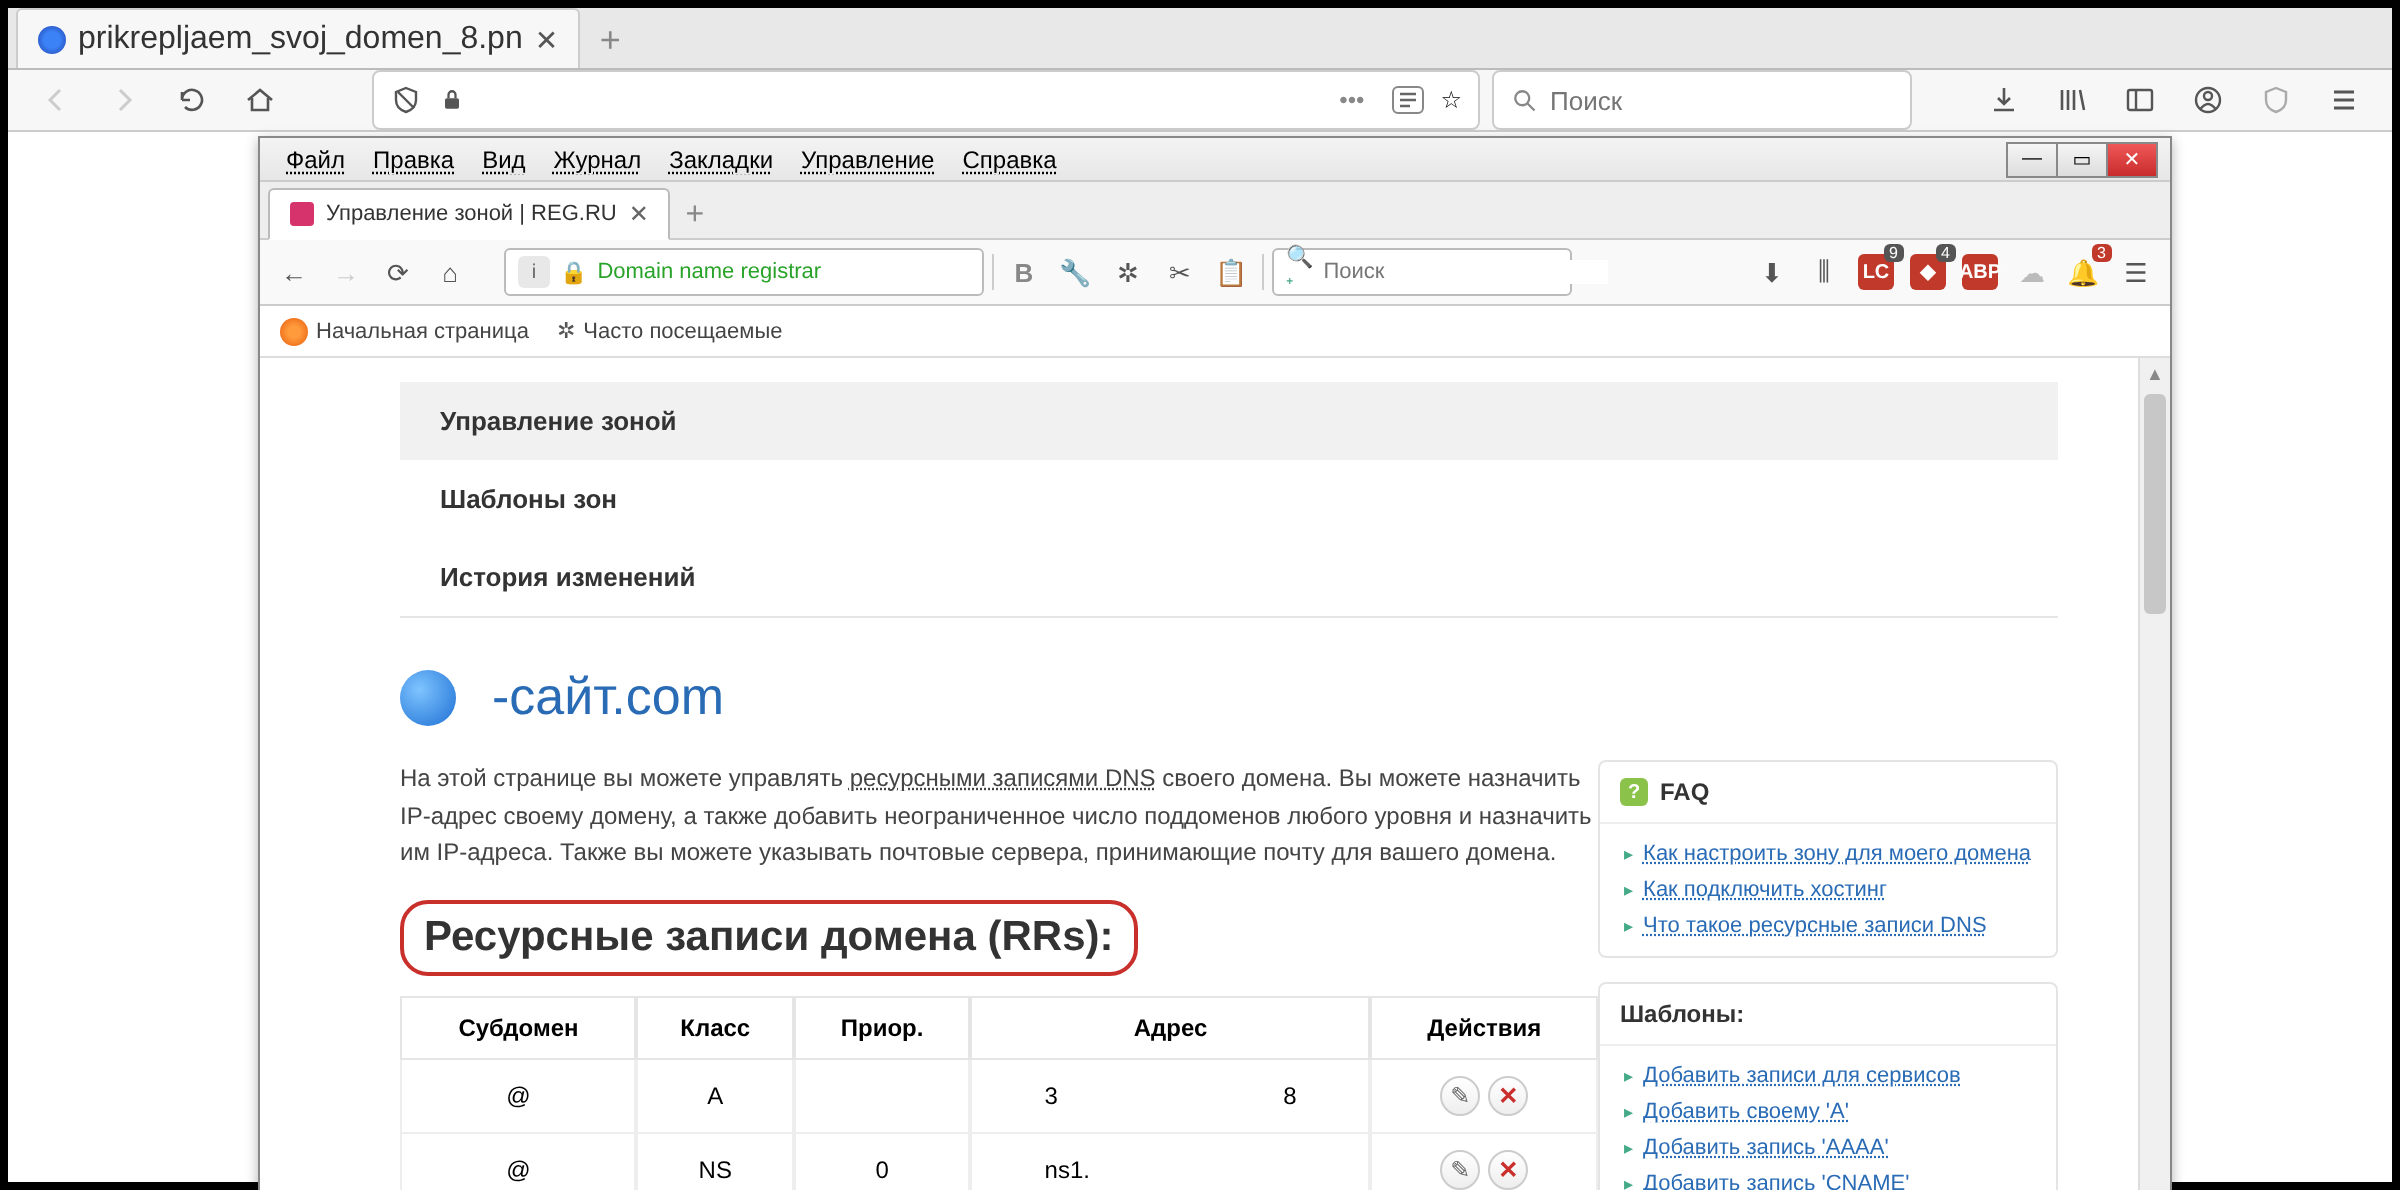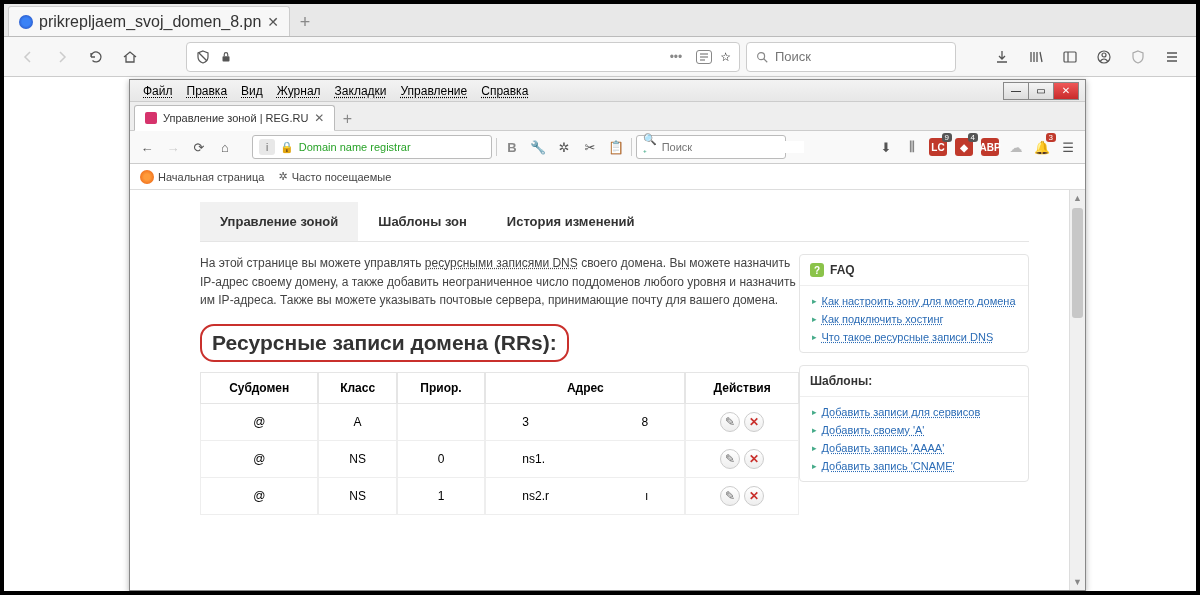--- a/index.html
+++ b/index.html
@@ -60,21 +60,21 @@
 
 
 .page { flex: 1; background: #fff; overflow: hidden; display: flex; }
 .page-body { flex: 1; padding: 12px 40px 0 70px; }
 .scrollbar { width: 16px; background: #f0f0f0; border-left: 1px solid #ddd; position: relative; }
 .scroll-thumb { position: absolute; top: 18px; left: 2px; right: 2px; height: 110px; background: #c7c7c7; border-radius: 3px; }
 .scroll-arr { position: absolute; left: 0; right: 0; height: 16px; display: flex; align-items: center; justify-content: center; color: #888; font-size: 9px; }
 .scroll-arr.up { top: 0; }
 .scroll-arr.down { bottom: 0; }
 
-.page-tabs { display: flex; gap: 0; border-bottom: 1px solid #e5e5e5; margin-bottom: 12px; }
+.page-tabs { display: flex; gap: 0; border-bottom: 1px solid #e5e5e5; margin-bottom: 24px; flex-direction: column; }
 .ptab { padding: 12px 20px; font-size: 13px; font-weight: bold; color: #333; cursor: pointer; }
 .ptab.active { background: #f1f1f1; }
 
 .domain-row { display: flex; align-items: center; gap: 18px; margin-bottom: 16px; }
 .globe { width: 28px; height: 28px; border-radius: 50%; background: radial-gradient(circle at 35% 35%, #7ec4ff, #1d6fd4); }
 .domain-name { font-size: 26px; color: #2a6bb5; font-weight: 300; }
 
 .two-col { display: flex; }
 .left-col { flex: 1; }
 .right-col { width: 230px; }
@@ -287,20 +287,24 @@
 
     <div class="page">
       <div class="page-body">
 
         <div class="page-tabs">
           <div class="ptab active">Управление зоной</div>
           <div class="ptab">Шаблоны зон</div>
           <div class="ptab">История изменений</div>
         </div>
 
+        <div class="domain-row">
+          <span class="globe"></span>
+          <span class="domain-name">-сайт.com</span>
+        </div>
 
         <div class="two-col">
           <div class="left-col">
             <p class="desc">
               <span>На этой странице вы можете управлять </span><span class="u">ресурсными записями DNS</span><span> своего домена. Вы можете назначить IP-адрес своему домену, а также добавить неограниченное число поддоменов любого уровня и назначить им IP-адреса. Также вы можете указывать почтовые сервера, принимающие почту для вашего домена.</span>
             </p>
 
             <div class="rrs-header">Ресурсные записи домена (RRs):</div>
 
             <table class="rrs-table">

